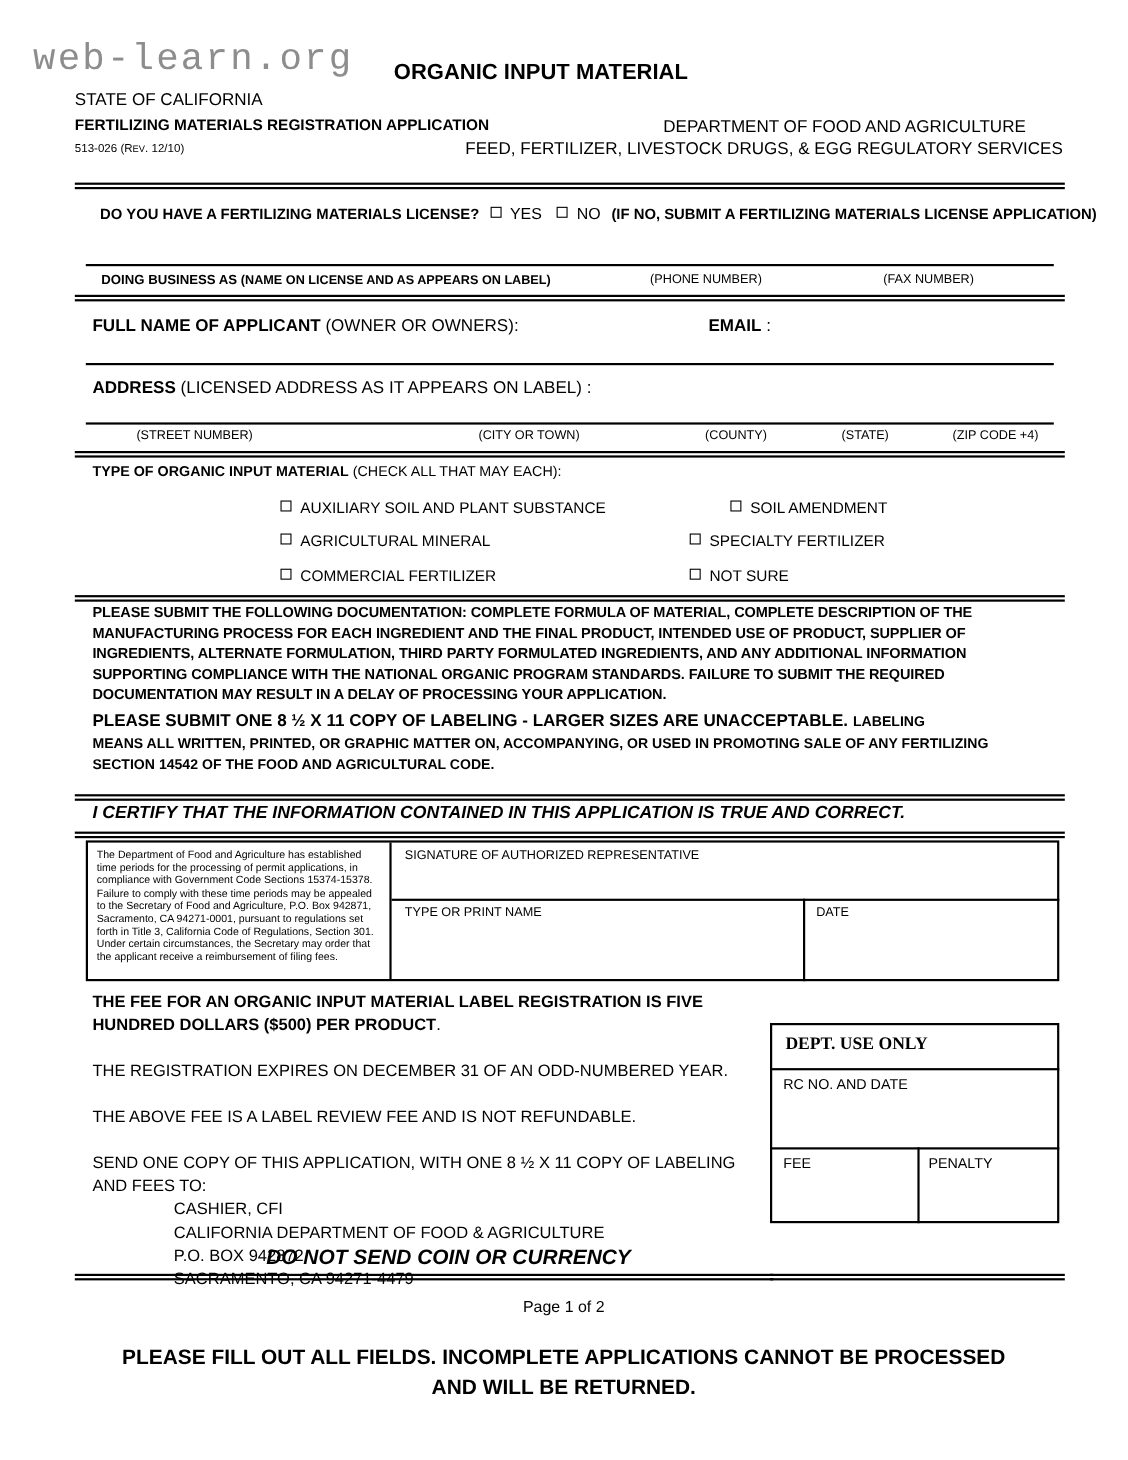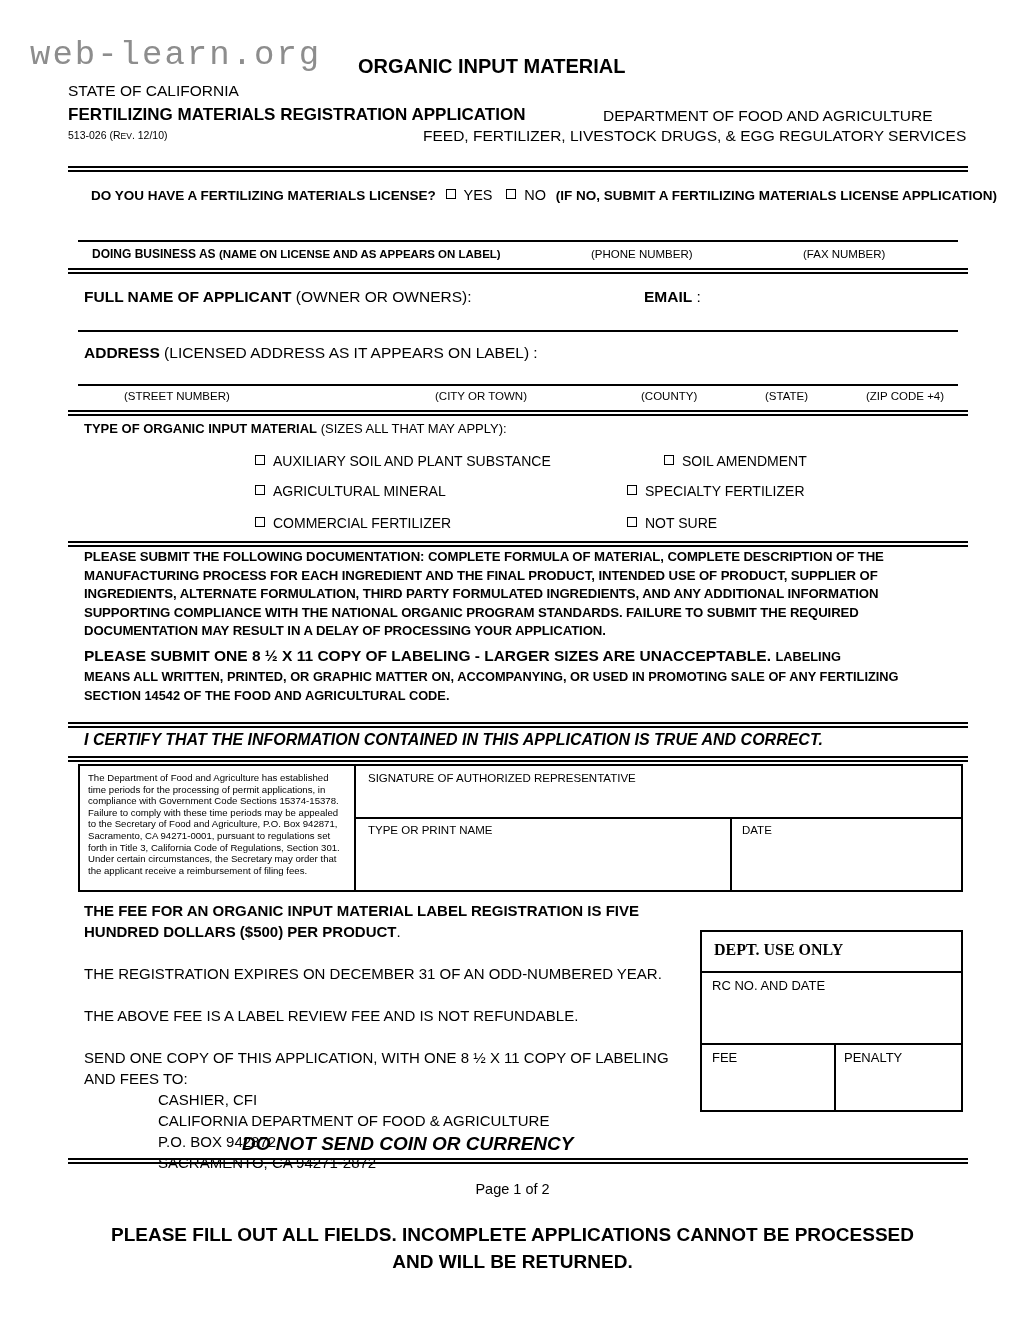--- a/index.html
+++ b/index.html
@@ -55,21 +55,21 @@
     position: absolute;
     left: 0px;
     top: 27px;
     font-size: 15.5px;
     white-space: nowrap;
   }
   .hdr-appline {
     position: absolute;
     left: 0px;
     top: 50px;
-    font-size: 17px;
+    font-size: 14px;
     font-weight: bold;
     white-space: nowrap;
   }
   .hdr-dept {
     position: absolute;
     left: 535px;
     top: 52px;
     font-size: 15.5px;
     white-space: nowrap;
   }
@@ -278,21 +278,21 @@
   <div class="rule-single" style="left:78px; top:384px; width:880px;"></div>
   <div class="abs col-label" style="left:124px; top:390px;">(STREET  NUMBER)</div>
   <div class="abs col-label" style="left:435px; top:390px;">(CITY OR TOWN)</div>
   <div class="abs col-label" style="left:641px; top:390px;">(COUNTY)</div>
   <div class="abs col-label" style="left:765px; top:390px;">(STATE)</div>
   <div class="abs col-label" style="left:866px; top:390px;">(ZIP CODE +4)</div>
   <div class="rule-double" style="left:68px; top:410px; width:900px;"></div>
 
   <div class="abs type-label" style="left:84px; top:421px;">
     <span class="lead">TYPE OF ORGANIC INPUT MATERIAL</span>
-    <span>(SIZES ALL THAT MAY APPLY):</span>
+    <span>(CHECK ALL THAT MAY EACH):</span>
   </div>
 
   <div class="cb-row" style="left:255px; top:453px;">
     <span class="cb-box"></span><span>AUXILIARY SOIL AND PLANT SUBSTANCE</span>
   </div>
   <div class="cb-row" style="left:255px; top:483px;">
     <span class="cb-box"></span><span>AGRICULTURAL MINERAL</span>
   </div>
   <div class="cb-row" style="left:255px; top:515px;">
     <span class="cb-box"></span><span>COMMERCIAL FERTILIZER</span>
@@ -351,21 +351,21 @@
     <div style="height:21px;"></div>
     <div>THE REGISTRATION EXPIRES ON DECEMBER 31 OF AN ODD-NUMBERED YEAR.</div>
     <div style="height:21px;"></div>
     <div>THE ABOVE FEE IS A LABEL REVIEW FEE AND IS NOT REFUNDABLE.</div>
     <div style="height:21px;"></div>
     <div>SEND ONE COPY OF THIS APPLICATION, WITH ONE 8 ½ X 11 COPY OF LABELING</div>
     <div>AND FEES TO:</div>
     <div class="fee-indent">CASHIER, CFI</div>
     <div class="fee-indent">CALIFORNIA DEPARTMENT OF FOOD &amp; AGRICULTURE</div>
     <div class="fee-indent">P.O. BOX 942872</div>
-    <div class="fee-indent">SACRAMENTO, CA  94271-2872</div>
+    <div class="fee-indent">SACRAMENTO, CA  94271-4479</div>
   </div>
   <div class="fee-nocoin" style="left:242px; top:1133px;">DO NOT SEND COIN OR CURRENCY</div>
 
   <div class="dept-box" style="left:700px; top:930px; width:263px; height:182px;">
     <div class="dept-title" style="left:12px; top:9px;">DEPT. USE ONLY</div>
     <div class="sig-hline" style="left:-2px; top:39px; width:263px;"></div>
     <div class="dept-label" style="left:10px; top:46px;">RC NO. AND DATE</div>
     <div style="position:absolute; left:8px; top:66px; width:245px; height:42px;"></div>
     <div class="sig-hline" style="left:-2px; top:111px; width:263px;"></div>
     <div class="sig-vline" style="left:132px; top:111px; height:69px;"></div>

